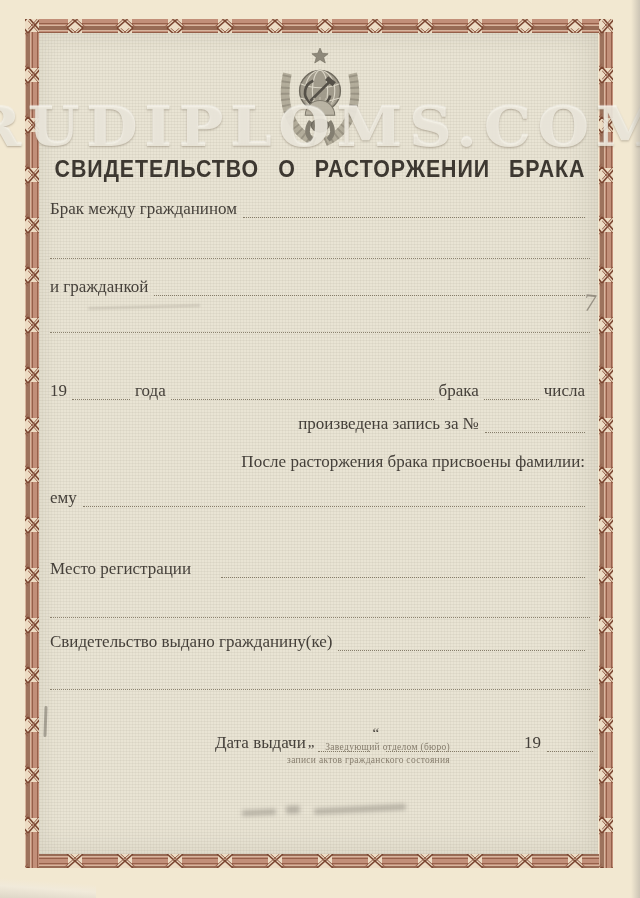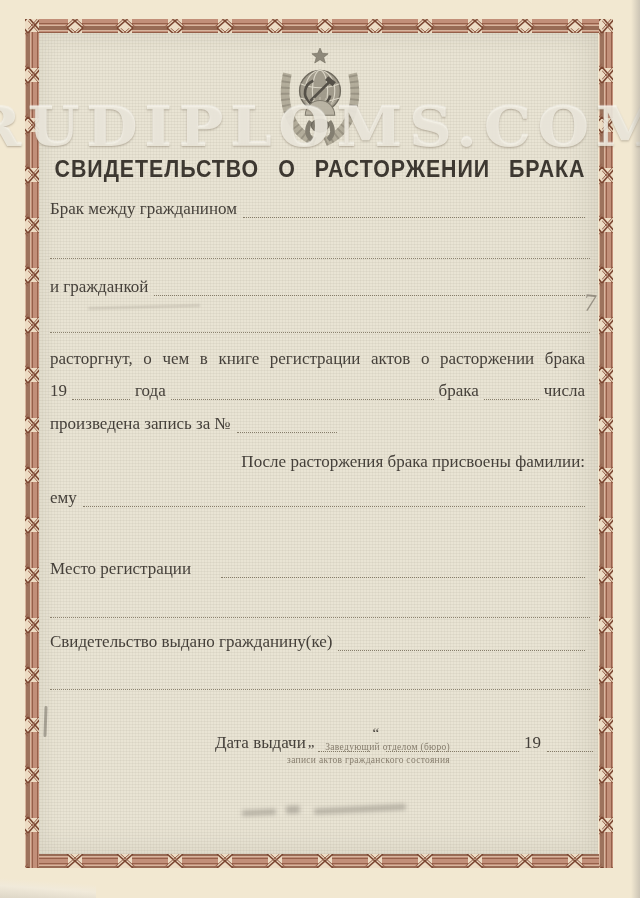--- a/index.html
+++ b/index.html
@@ -20,21 +20,21 @@
              font-family:"DejaVu Serif","Liberation Serif",serif;font-weight:bold;
              font-size:54px;line-height:60px;letter-spacing:6px;
              color:rgba(250,246,236,.72);
              text-shadow:0 1px 2px rgba(112,100,82,.45), 0 -1px 1px rgba(255,255,255,.55);
              transform:scaleX(1.1);transform-origin:50% 50%;}
   .title{position:absolute;left:0;top:156px;width:640px;z-index:14;text-align:center;white-space:nowrap;
          font-family:"Liberation Sans","DejaVu Sans",sans-serif;font-weight:bold;
          font-size:23px;letter-spacing:1px;word-spacing:13px;color:#3d3831;
          transform:scaleX(.93);transform-origin:50% 50%;}
   .row{position:absolute;left:50px;width:535px;height:22px;z-index:14;
-       display:flex;align-items:flex-end;font-size:17px;}
+       display:flex;align-items:flex-end;font-size:17px;justify-content:flex-end;}
   .row .lbl{white-space:nowrap;line-height:20px;}
   .dots{flex:1 1 auto;height:2px;margin:0 0 1px 6px;
         border-bottom:1.5px dotted rgba(118,108,88,.85);}
   .dots.mid{margin-left:5px;margin-right:5px;}
   .w58{flex:0 0 58px;} .w55{flex:0 0 55px;} .w100{flex:0 0 100px;}
   .w52{flex:0 0 52px;} .w46{flex:0 0 46px;}
   .hline{position:absolute;left:50px;width:540px;height:2px;z-index:14;
          border-bottom:1.5px dotted rgba(118,108,88,.8);}
   .stmt{position:absolute;left:50px;width:535px;top:349px;z-index:14;font-size:17px;
         line-height:20px;text-align-last:justify;word-spacing:3px;white-space:nowrap;}
@@ -144,23 +144,20 @@
   <div class="hline" style="top:256px"></div>
 
   <div class="row" style="top:275px">
     <span class="lbl">и гражданкой</span>
     <span class="dots"></span>
   </div>
   <div class="scribble"></div>
 
   <div class="hline" style="top:330px"></div>
 
-  <div class="stmt">
-    <span>расторгнут, о чем в книге регистрации актов о расторжении брака</span>
-  </div>
 
   <div class="row" style="top:379px">
     <span class="lbl">19</span>
     <span class="dots mid w58"></span>
     <span class="lbl">года</span>
     <span class="dots mid"></span>
     <span class="lbl">брака</span>
     <span class="dots mid w55"></span>
     <span class="lbl">числа</span>
   </div>

